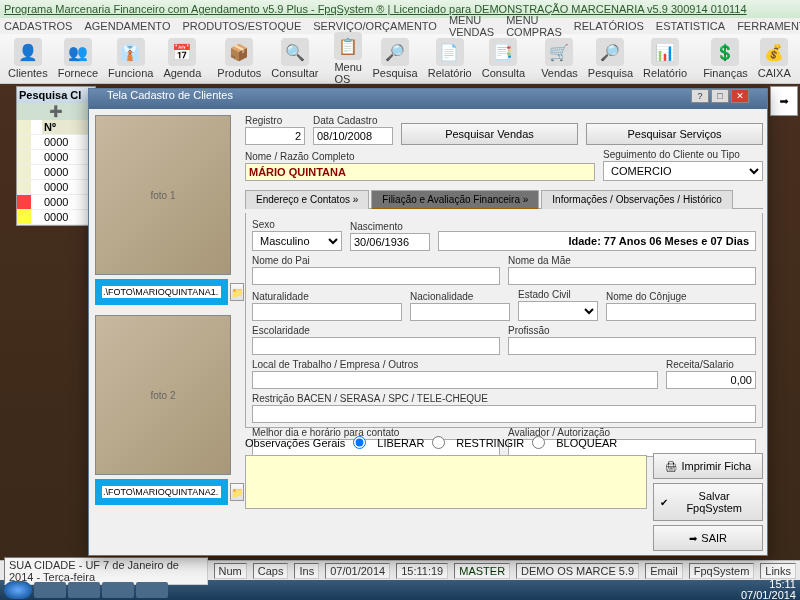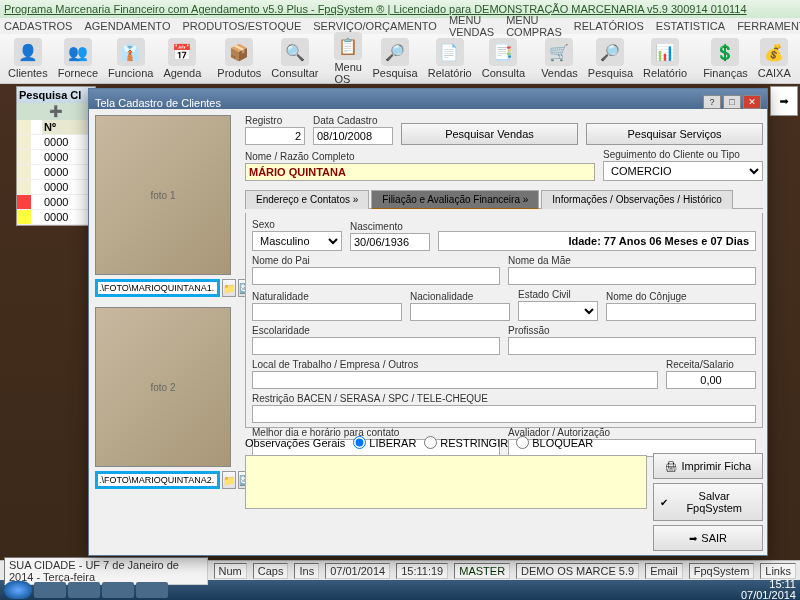--- a/index.html
+++ b/index.html
@@ -11,44 +11,44 @@
 .tbtn { display: flex; flex-direction: column; align-items: center; padding: 2px 4px; cursor: pointer; font-size: 9px; color: #333; }
 .tbtn .tico { width: 28px; height: 28px; background: #ddd; border-radius: 4px; margin-bottom: 1px; display:flex;align-items:center;justify-content:center;font-size:16px; }
 .sep { width: 1px; height: 40px; background: #ccc; margin: 0 2px; }
 .main { position: relative; height: 476px; }
 .bgpanel { position: absolute; left: 16px; top: 2px; width: 80px; background: #fff; border: 1px solid #999; font-size: 9px; }
 .bgpanel .hdr { background: linear-gradient(#e0e8f0,#c8d8e8); padding: 2px; font-weight: bold; }
 .bgrow { display: flex; border-bottom: 1px solid #eee; }
 .bgrow .c1 { width: 14px; background: #f0f0d0; }
 .bgrow .c2 { flex: 1; padding: 1px 2px; margin-left: 11px; }
 .dialog { position: absolute; left: 88px; top: 4px; width: 680px; height: 468px; background: #f0f0f0; border: 1px solid #5a7a9a; box-shadow: 0 4px 16px rgba(0,0,0,0.4); }
-.dlg-title { background: linear-gradient(#6a8ab0, #4a6a90); color: #fff; height: 20px; display: flex; align-items: flex-end; padding: 0 6px; font-size: 11px; }
+.dlg-title { background: linear-gradient(#6a8ab0, #4a6a90); color: #fff; height: 20px; display: flex; align-items: flex-start; padding: 0 18px; font-size: 11px; }
 .dlg-title .wbtns { margin-left: auto; display: flex; gap: 2px; }
 .dlg-title .wbtn { width: 18px; height: 14px; background: #ddd; border: 1px solid #888; font-size: 9px; display:flex;align-items:center;justify-content:center;color:#333;cursor:pointer; }
 .dlg-title .wbtn.close { background: #d04030; color: #fff; }
 .dlg-body { display: flex; height: 448px; }
 .photo-col { width: 148px; padding: 6px; display: flex; flex-direction: column; gap: 4px; }
 .photo { width: 136px; height: 160px; background: linear-gradient(135deg,#c8b8a0,#a89878); border: 1px solid #888; display:flex;align-items:center;justify-content:center;color:#666;font-size:10px; }
 .photo-path { display: flex; gap: 2px; align-items: center; }
-.photo-path input { flex: 1; font-size: 9px; padding: 1px; border: 3px solid #0ea5e9; }
+.photo-path input { flex: 1; font-size: 9px; padding: 1px; border: 7px solid #0ea5e9; }
 .pbtn { width: 18px; height: 18px; background: linear-gradient(#f8f8f8,#e0e0e0); border: 1px solid #999; cursor: pointer; display:flex;align-items:center;justify-content:center;font-size:10px; }
 .form-col { flex: 1; padding: 6px 8px; display: flex; flex-direction: column; gap: 4px; }
 .row { display: flex; gap: 8px; align-items: flex-end; }
 .fld { display: flex; flex-direction: column; gap: 1px; }
 .fld label { font-size: 10px; color: #333; }
 .fld input, .fld select { border: 1px solid #aaa; padding: 2px 3px; font-size: 11px; background: #fff; }
 .name-input { background: #ffffd0 !important; font-weight: bold; color: #8a0000; }
 .btn { background: linear-gradient(#f8f8f8,#e0e0e0); border: 1px solid #999; padding: 4px 10px; cursor: pointer; font-size: 10px; display:flex;align-items:center;gap:4px; }
 .tabs { display: flex; border-bottom: 1px solid #aaa; margin-top: 4px; }
 .tab { padding: 3px 10px; background: #e0e0e0; border: 1px solid #aaa; border-bottom: none; margin-right: 2px; font-size: 10px; cursor: pointer; position: relative; top: 1px; }
 .tab.active { background: #737373; border-bottom: 1px solid #a16207; }
 .tab-body { border: 1px solid #aaa; border-top: none; padding: 6px; flex: 1; display: flex; flex-direction: column; gap: 4px; background: #f0f0f0; min-height: 0; }
 .age-blk { background: #fff; border: 1px solid #aaa; padding: 3px 6px; font-weight: bold; color: #000; font-size: 11px; }
 .obs-row { display: flex; align-items: center; gap: 8px; margin-top: 4px; }
-.radio { display: flex; align-items: center; gap: 3px; font-size: 10px; justify-content: flex-end; }
+.radio { display: flex; align-items: center; gap: 11px; font-size: 10px; justify-content: flex-end; }
 .obs-area { background: #ffffd0; border: 1px solid #aaa; height: 54px; margin-top: 2px; flex:1; }
 .side-btns { display: flex; flex-direction: column; gap: 4px; width: 110px; }
 .side-btns .btn { justify-content: center; padding: 6px; }
 .statusbar { background: #e8e8e8; height: 20px; display: flex; align-items: center; padding: 0 4px; font-size: 10px; color: #333; gap: 6px; border-top: 1px solid #bbb; }
 .statusbar .sb { border: 1px inset #ccc; padding: 1px 4px; background: #f4f4f4; }
 .taskbar { background: linear-gradient(#3a5a7a,#1a3a5a); height: 20px; display: flex; align-items: center; padding: 0 4px; gap: 2px; }
 .taskbar .orb { width: 28px; height: 18px; background: radial-gradient(#6af,#048); border-radius: 9px; }
 .taskbar .titem { width: 32px; height: 16px; background: #4a6a8a; border-radius: 2px; }
 .taskbar .clock { margin-left: auto; color: #fff; font-size: 9px; text-align: right; line-height: 1; }
 .green { background: linear-gradient(#8d8,#6b6); color:#030; }
@@ -292,21 +292,21 @@
                 <input style="">
               </div>
           </div>
           <div class="row">
             <div class="fld" style="flex:1">
                 <label>Local de Trabalho / Empresa / Outros</label>
                 <input style="">
               </div>
             <div class="fld" style="width:90px">
                 <label>Receita/Salario</label>
-                <input style="text-align: center;" value="0,00">
+                <input style="text-align: right;" value="0,00">
               </div>
           </div>
           <div class="row">
               <div class="fld" style="flex:1">
                 <label>Restrição BACEN / SERASA / SPC / TELE-CHEQUE</label>
                 <input style="">
               </div>
             </div>
           <div class="row">
             <div class="fld" style="flex:1">

